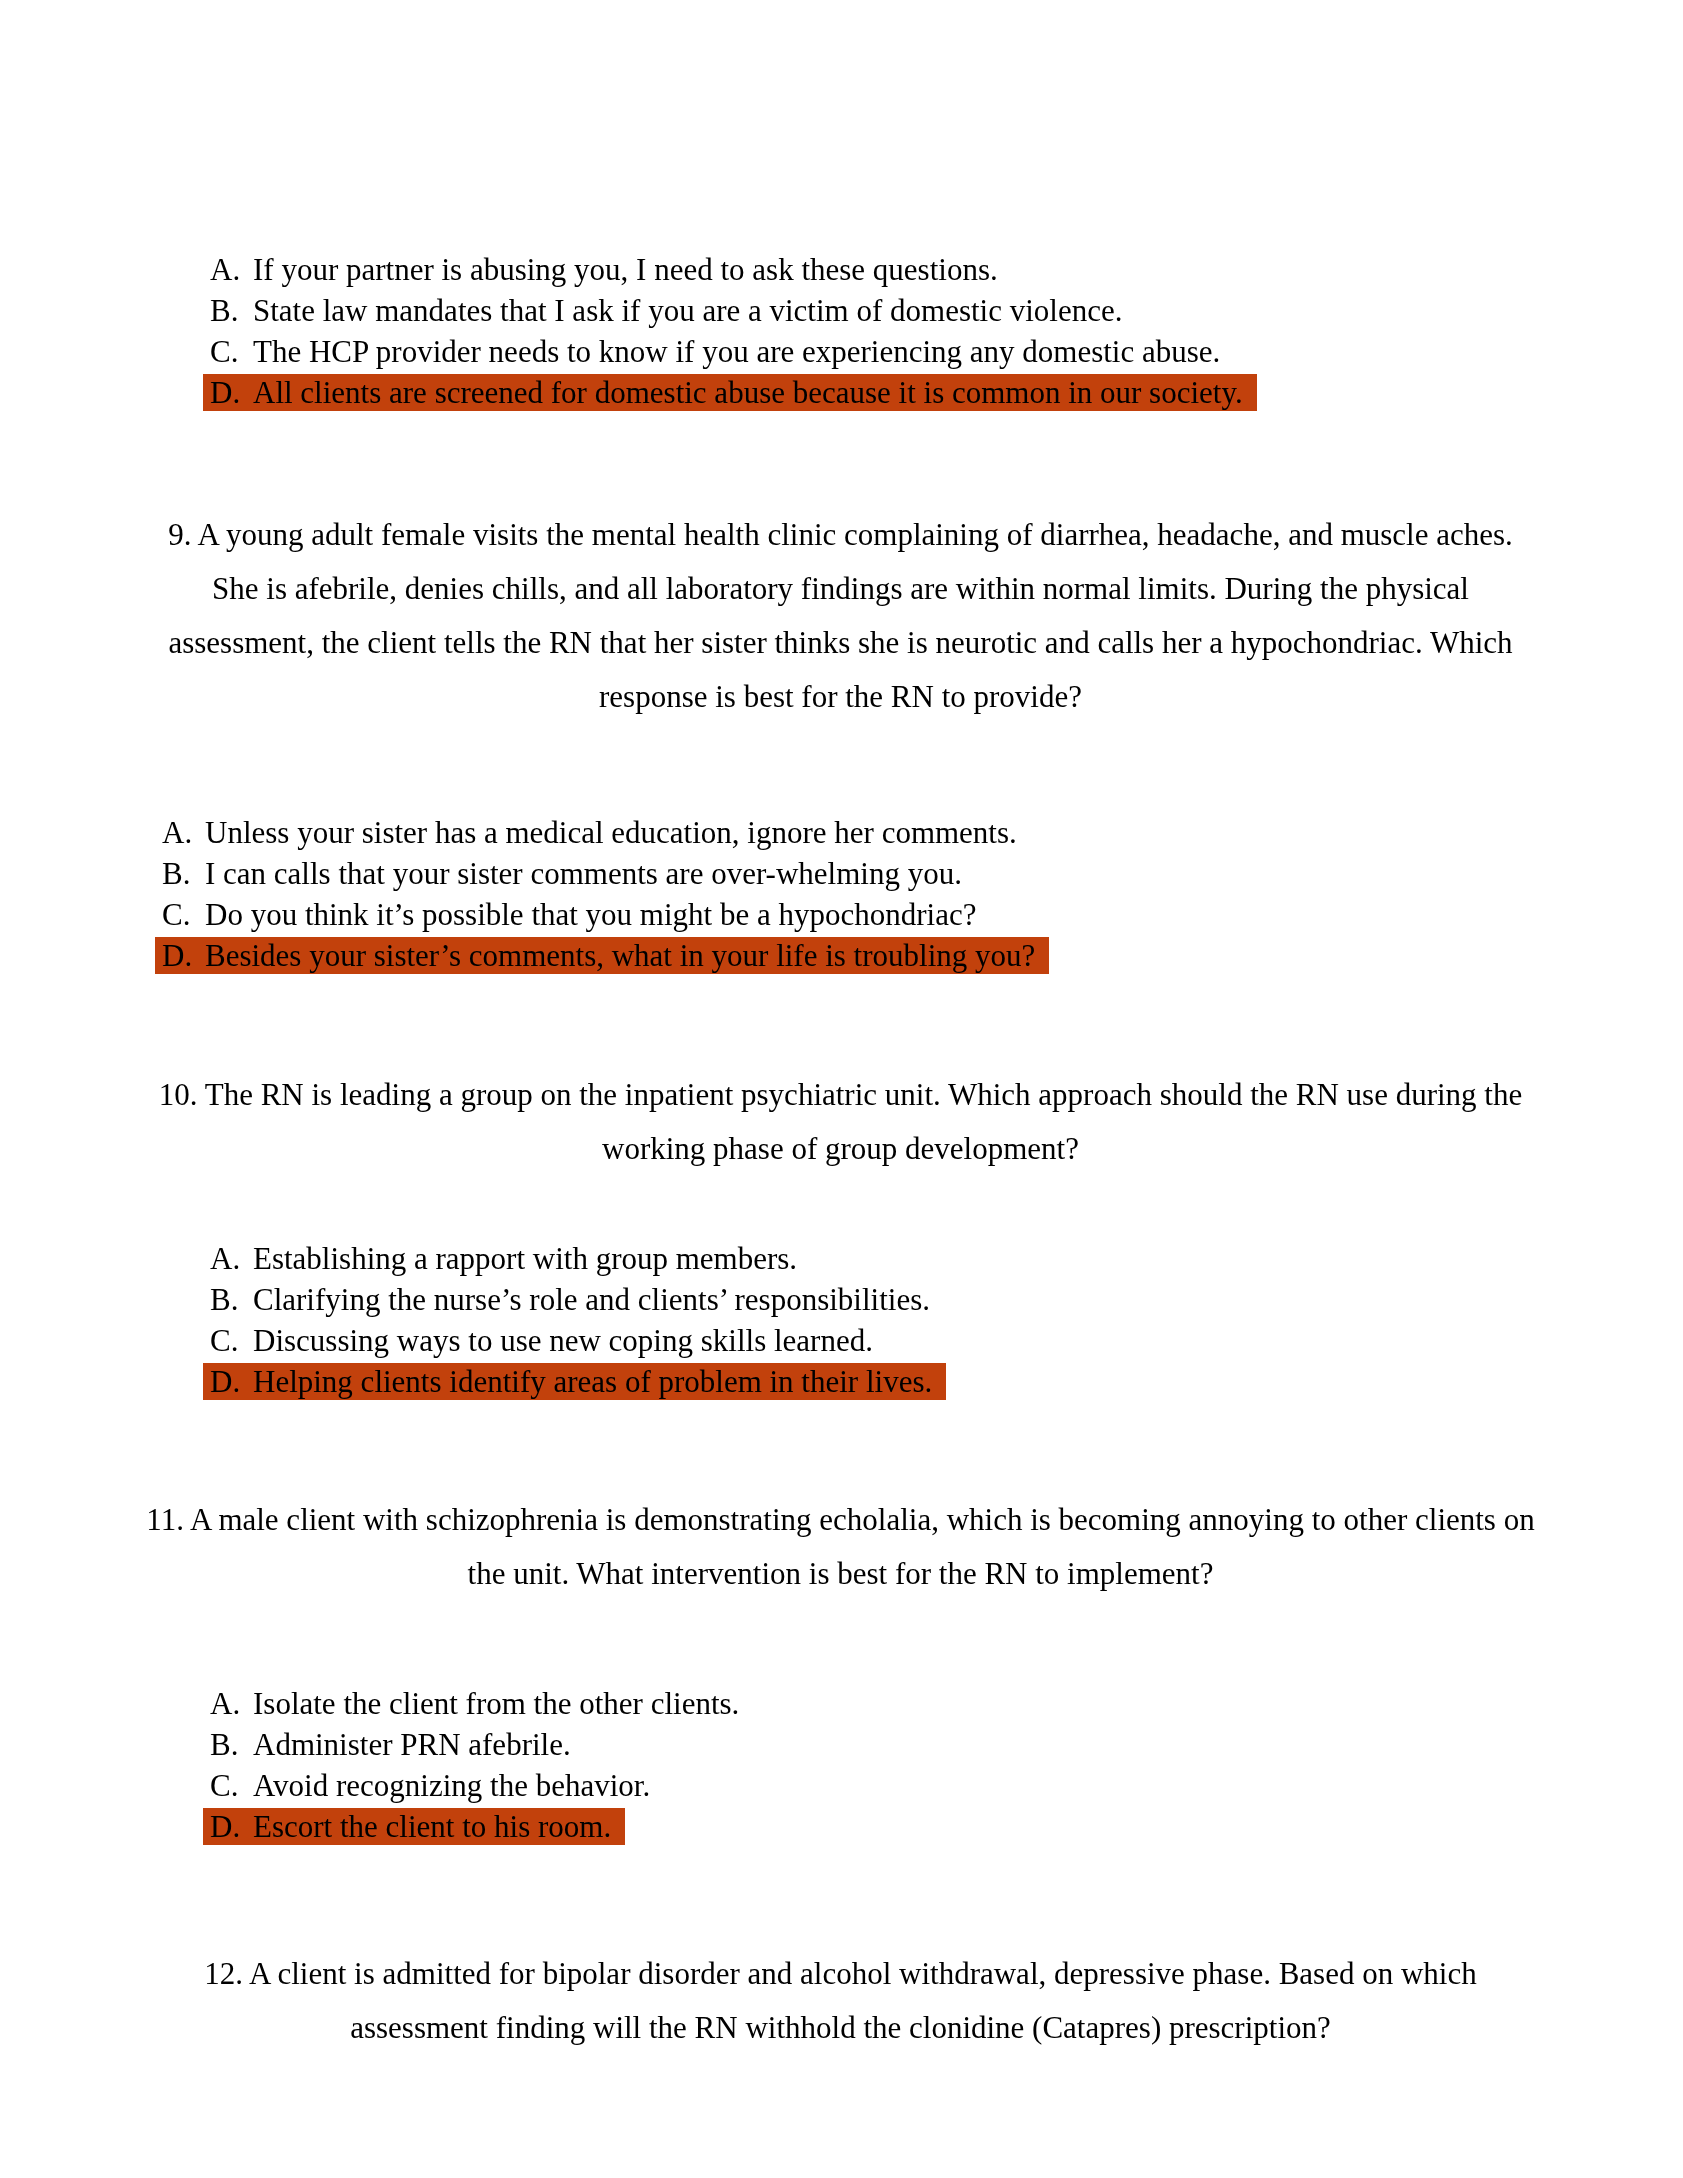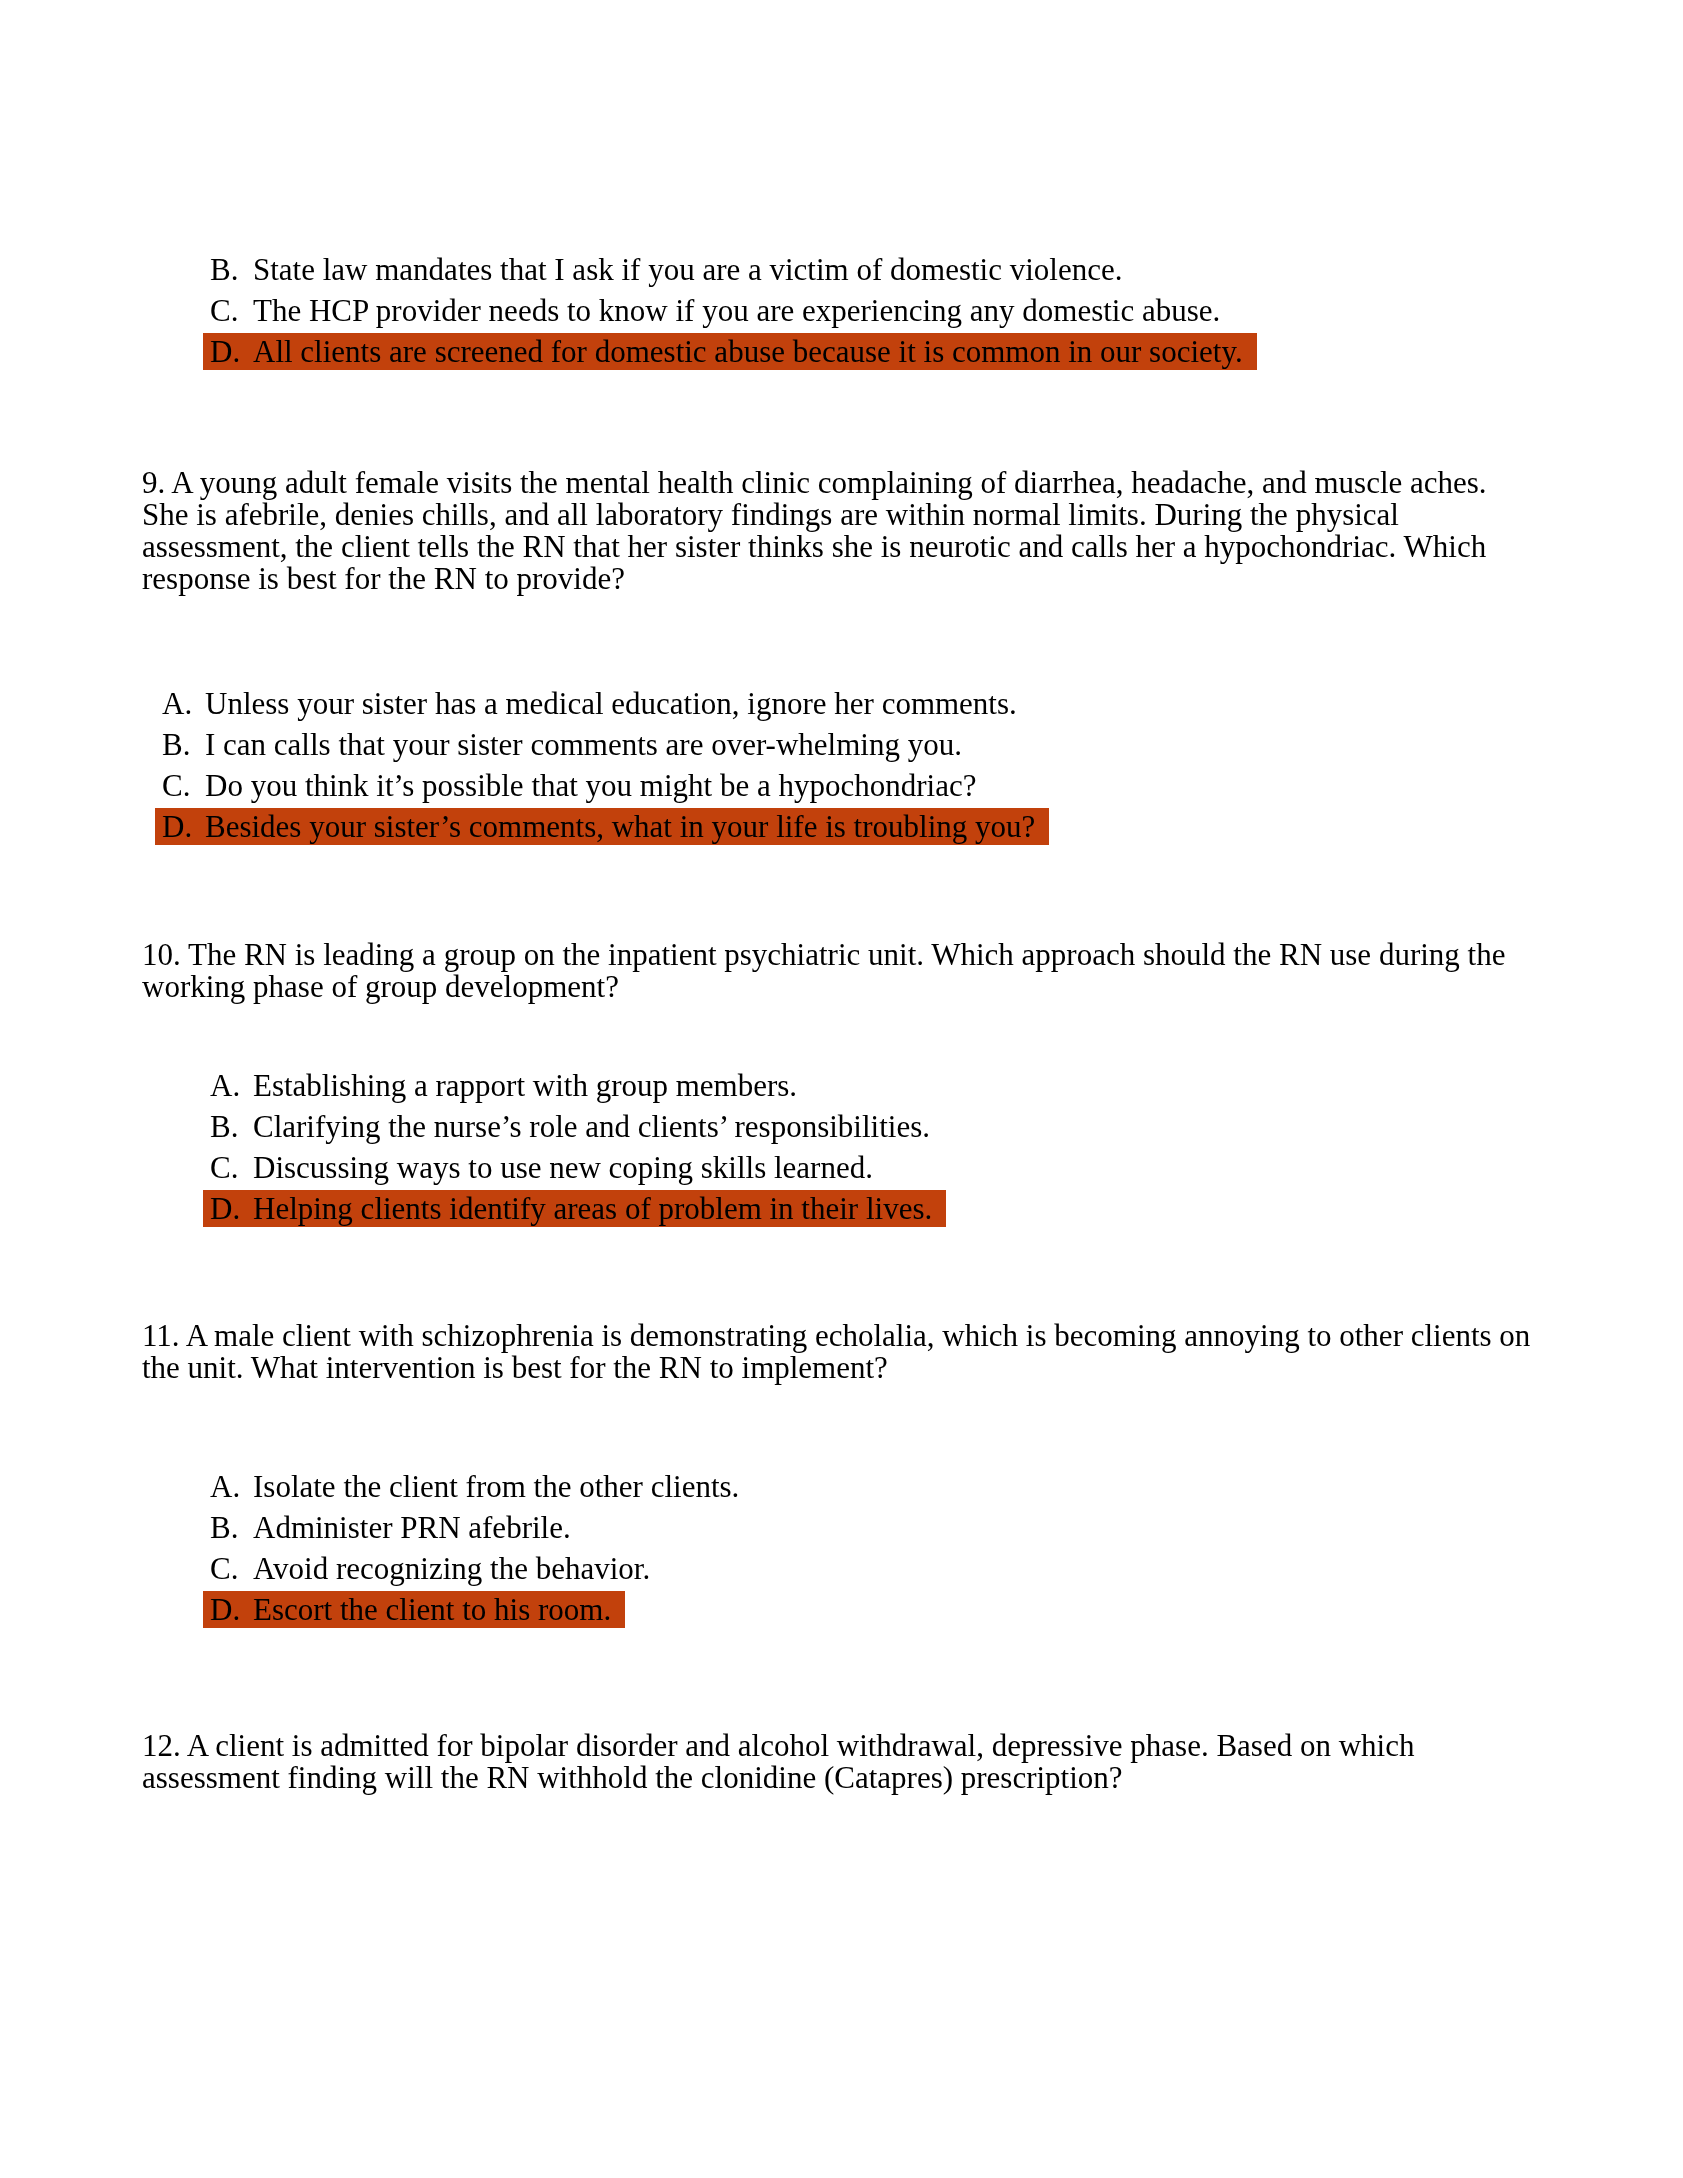--- a/index.html
+++ b/index.html
@@ -15,22 +15,22 @@
     width: 1683px;
     height: 2178px;
     background: #ffffff;
     font-family: "Liberation Serif", "DejaVu Serif", serif;
     font-size: 31px;
     color: #000000;
     box-sizing: border-box;
     padding: 0 144px 0 142px;
   }
   .question {
-    line-height: 32px;
-    text-align: left;
+    line-height: 54px;
+    text-align: center;
   }
   .options {
     margin-left: 68px;
   }
   .opt-row {
     line-height: 41px;
     white-space: nowrap;
   }
   .opt-inner {
     display: inline-block;
@@ -54,20 +54,23 @@
   .b5 { margin-top: 91px; }
   .b6 { margin-top: 82px; }
   .b7 { margin-top: 100px; }
 </style>
 </head>
 <body>
 
 <div class="page">
 
   <div class="options b0">
+    <div class="opt-row">
+      <span class="opt-inner"><span class="opt-letter">A.</span><span>If your partner is abusing you, I need to ask these questions.</span></span>
+    </div>
     <div class="opt-row">
       <span class="opt-inner"><span class="opt-letter">B.</span><span>State law mandates that I ask if you are a victim of domestic violence.</span></span>
     </div>
     <div class="opt-row">
       <span class="opt-inner"><span class="opt-letter">C.</span><span>The HCP provider needs to know if you are experiencing any domestic abuse.</span></span>
     </div>
     <div class="opt-row highlighted">
       <span class="opt-inner"><span class="opt-letter">D.</span><span>All clients are screened for domestic abuse because it is common in our society.</span></span>
     </div>
   </div>

